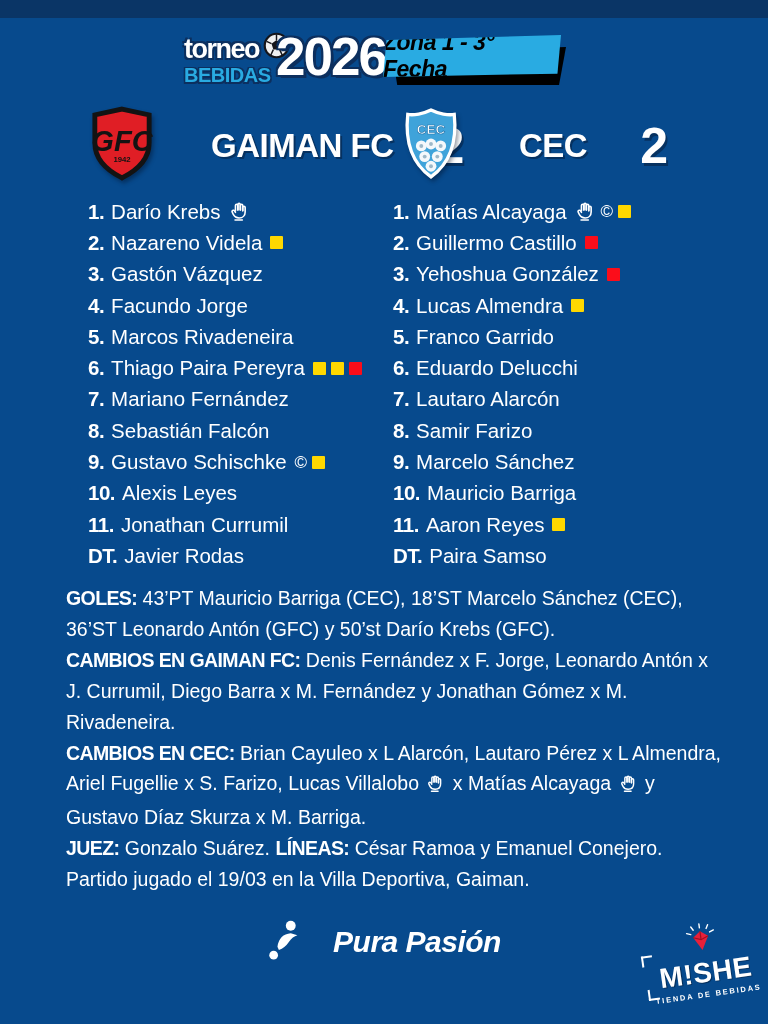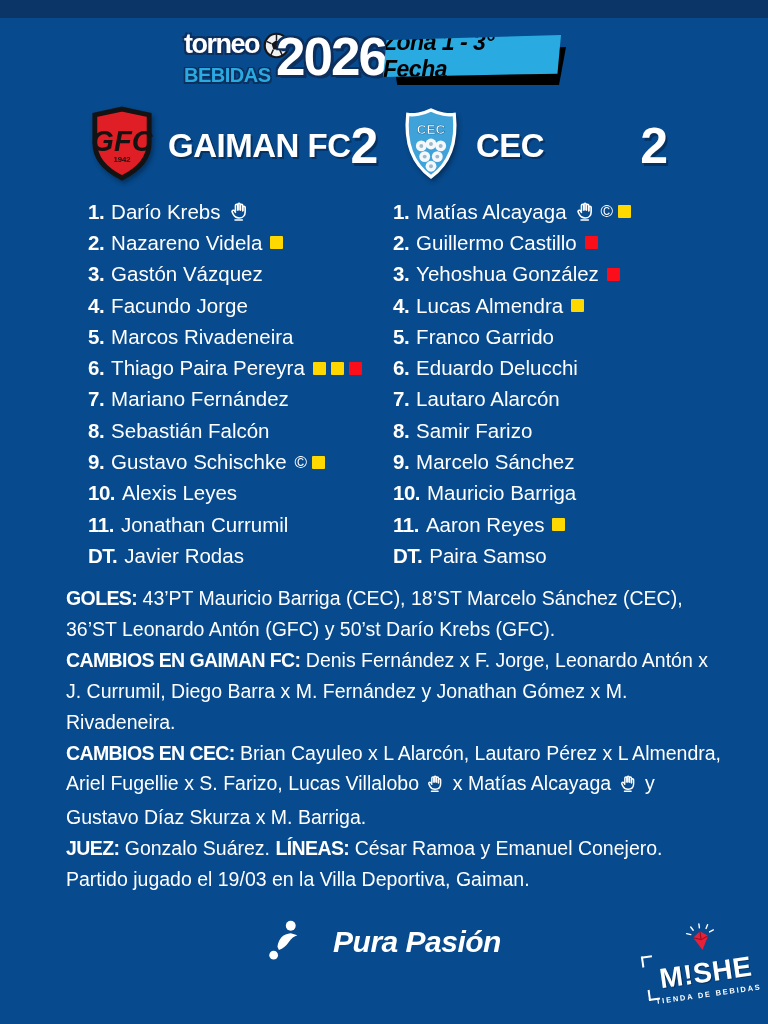--- a/index.html
+++ b/index.html
@@ -2,35 +2,35 @@
 <html><head>
 <meta charset="utf-8">
 <style>
   html,body{margin:0;padding:0;background:#02244a;}
   .canvas{position:relative;width:768px;height:1024px;overflow:hidden;
     background:#074a8d;font-family:"Liberation Sans",sans-serif;color:#fff;}
   .top-band{position:absolute;left:0;top:0;width:768px;height:18px;background:#0a3566;}
 
   
   .brand{position:absolute;left:184px;top:31px;line-height:1;}
-  .brand-line1{display:flex;align-items:flex-start;gap:3px;}
+  .brand-line1{display:flex;align-items:flex-end;gap:3px;}
   .brand-torneo{font-size:27px;font-weight:bold;letter-spacing:-1.5px;
     text-shadow:-2px -2px 0 #0c2f5e,2px -2px 0 #0c2f5e,-2px 2px 0 #0c2f5e,2px 2px 0 #0c2f5e;}
   .brand-apertura{font-size:20px;font-weight:bold;letter-spacing:-0.5px;color:#29abe2;margin-top:2px;
     text-shadow:-1.5px -1.5px 0 #0c2f5e,1.5px -1.5px 0 #0c2f5e,-1.5px 1.5px 0 #0c2f5e,1.5px 1.5px 0 #0c2f5e;}
   .year{position:absolute;left:276px;top:26px;font-size:53px;font-weight:bold;letter-spacing:-2px;
     text-shadow:-2px -2px 0 #0c2f5e,2px -2px 0 #0c2f5e,-2px 2px 0 #0c2f5e,3px 3px 0 #0c2f5e;}
   .banner-shadow{position:absolute;left:392px;top:47px;width:174px;height:38px;background:#000;
     clip-path:polygon(0 15%,100% 0,96% 100%,3% 100%);}
   .banner{position:absolute;left:383px;top:35px;width:178px;height:42px;background:#29abe2;
     clip-path:polygon(2% 12%,100% 0,98% 92%,0 100%);display:flex;align-items:center;justify-content:center;}
   .banner span{color:#000000;font-size:23px;font-weight:bold;font-style:italic;letter-spacing:-0.5px;}
 
   
-  .team{position:absolute;top:104px;height:84px;display:flex;align-items:center;}
+  .team{position:absolute;top:104px;height:84px;display:flex;align-items:center;gap:43px;}
   .team-left{left:90px;width:268px;}
   .team-right{left:400px;width:268px;}
   .crest{flex:0 0 auto;filter:drop-shadow(2px 3px 2px rgba(0,10,30,.4));}
   .team-name{font-size:33px;font-weight:bold;margin-left:14px;letter-spacing:-0.5px;
     text-shadow:2px 2px 0 rgba(5,30,60,.55);white-space:nowrap;}
   .team-score{margin-left:auto;font-size:50px;font-weight:bold;
     text-shadow:2px 3px 0 rgba(5,30,60,.55);}
 
   
   .lineup{position:absolute;top:196px;width:302px;}

